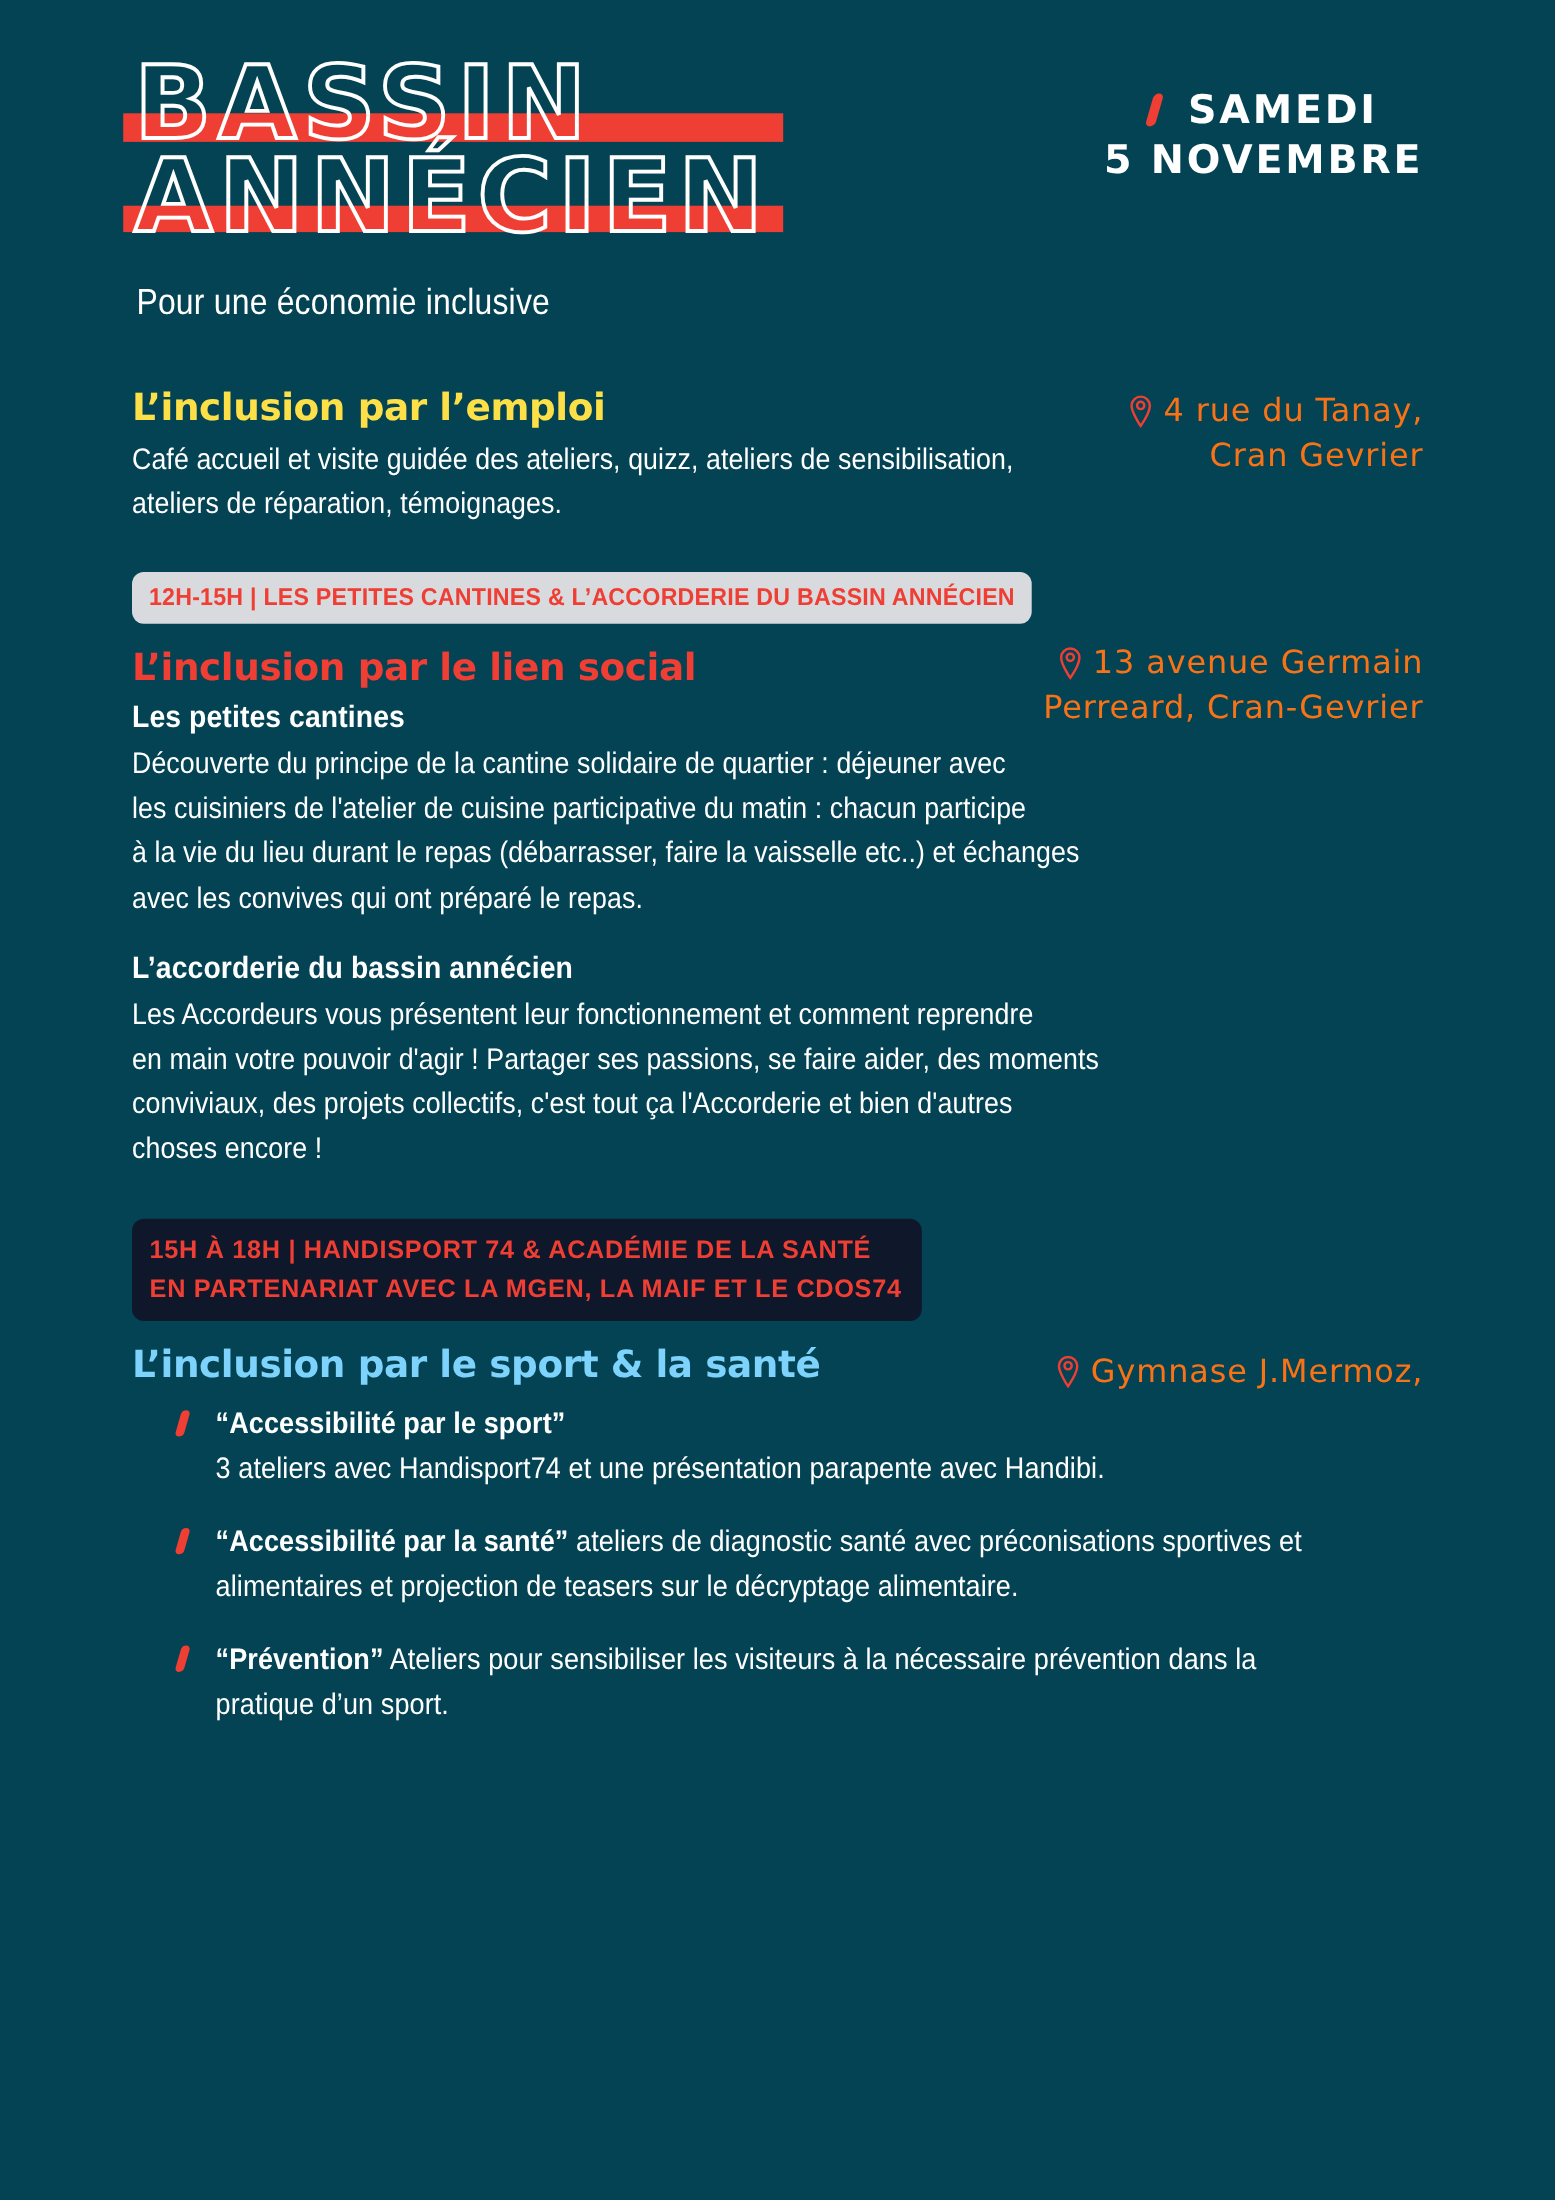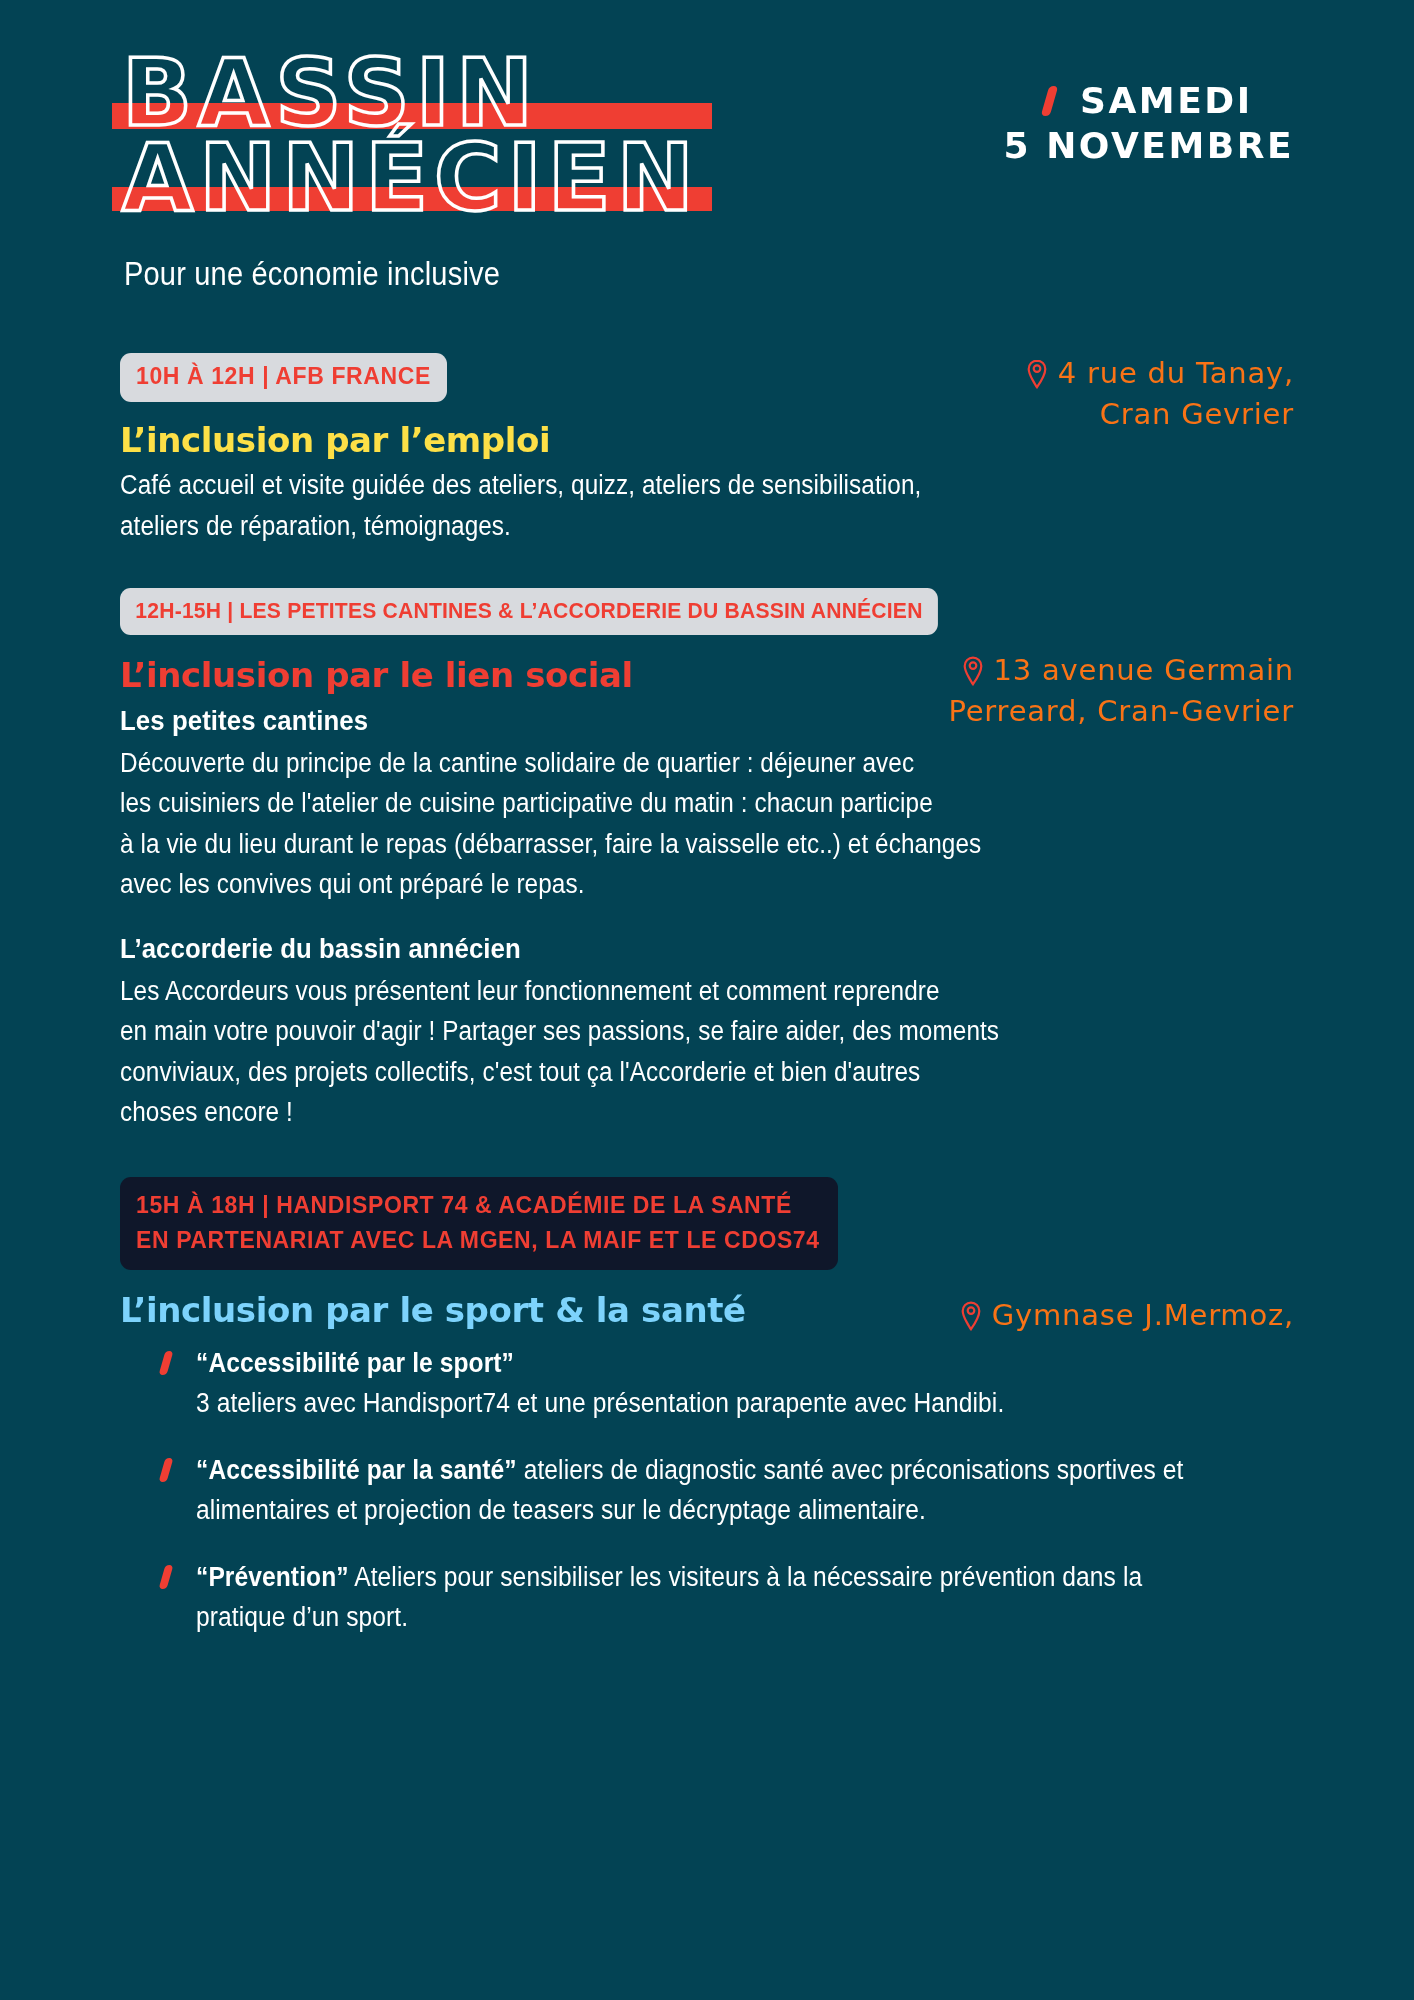--- a/index.html
+++ b/index.html
@@ -258,21 +258,20 @@
   <div class="section" style="margin-top:60px;">
     <div class="address" style="top:0px;">
       <span class="aline">
         <svg class="pin" viewBox="0 0 22 30">
             <path d="M11 1.6c-4.6 0-8.3 3.7-8.3 8.3 0 6.2 8.3 18.3 8.3 18.3s8.3-12.1 8.3-18.3c0-4.6-3.7-8.3-8.3-8.3z" fill="none" stroke="#ef3e33" stroke-width="2.2"></path>
             <circle cx="11" cy="9.6" r="3.3" fill="none" stroke="#ef3e33" stroke-width="2.2"></circle>
           </svg><span>4 rue du Tanay,</span>
       </span>
       <span class="aline">Cran Gevrier</span>
     </div>
-    <div class="badge" style="background: rgb(216, 218, 222); color: rgb(239, 62, 51);">10H À 12H | AFB FRANCE</div>
     <div class="sec-head" style="color: #fde047; margin-top: 20px;">L’inclusion par l’emploi</div>
     <div class="body-text">Café accueil et visite guidée des ateliers, quizz, ateliers de sensibilisation,
 ateliers de réparation, témoignages.</div>
   </div>
 
   <div class="section" style="margin-top:42px;">
     <div class="address" style="top:62px;">
       <span class="aline">
         <svg class="pin" viewBox="0 0 22 30">
             <path d="M11 1.6c-4.6 0-8.3 3.7-8.3 8.3 0 6.2 8.3 18.3 8.3 18.3s8.3-12.1 8.3-18.3c0-4.6-3.7-8.3-8.3-8.3z" fill="none" stroke="#ef3e33" stroke-width="2.2"></path>

